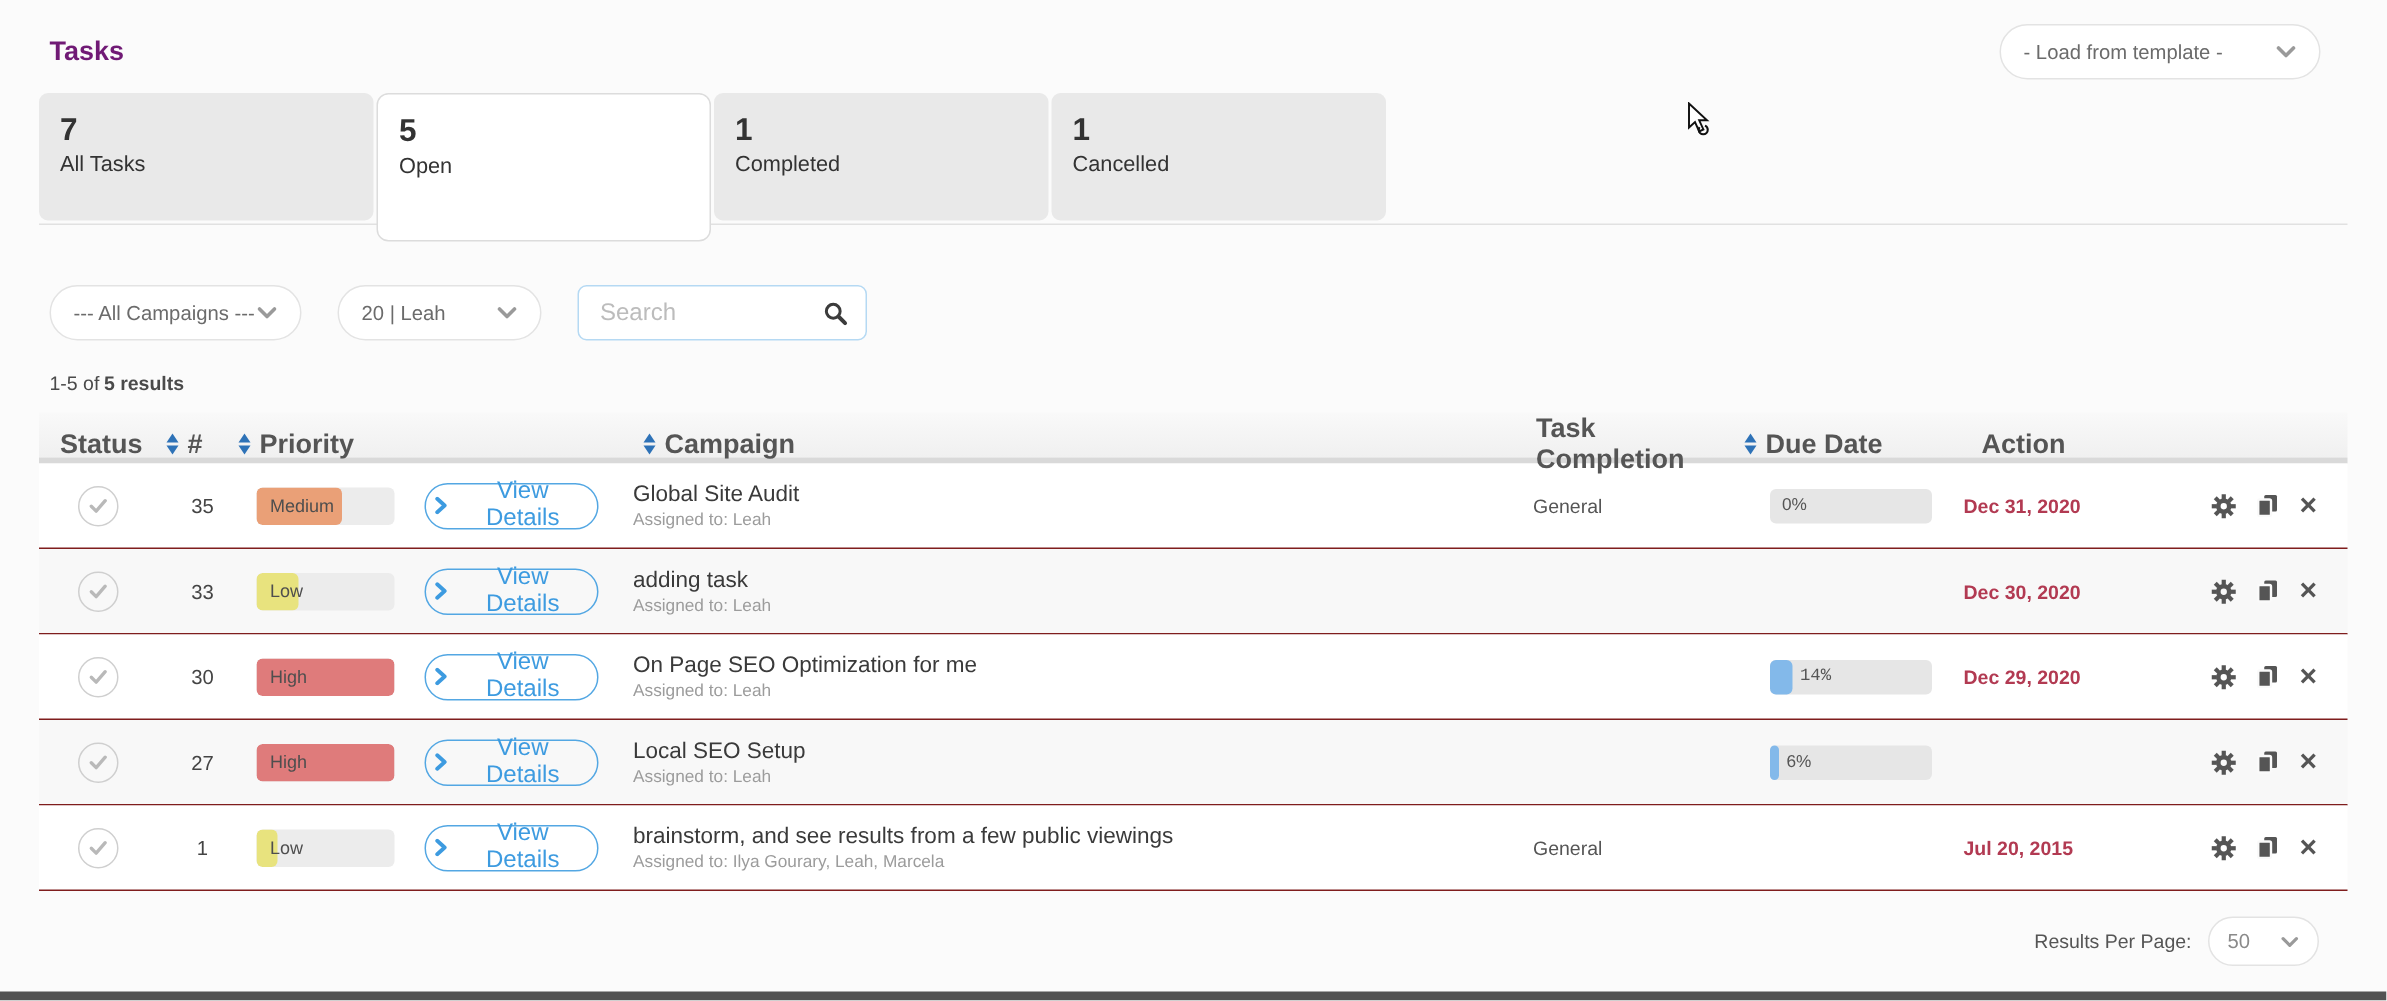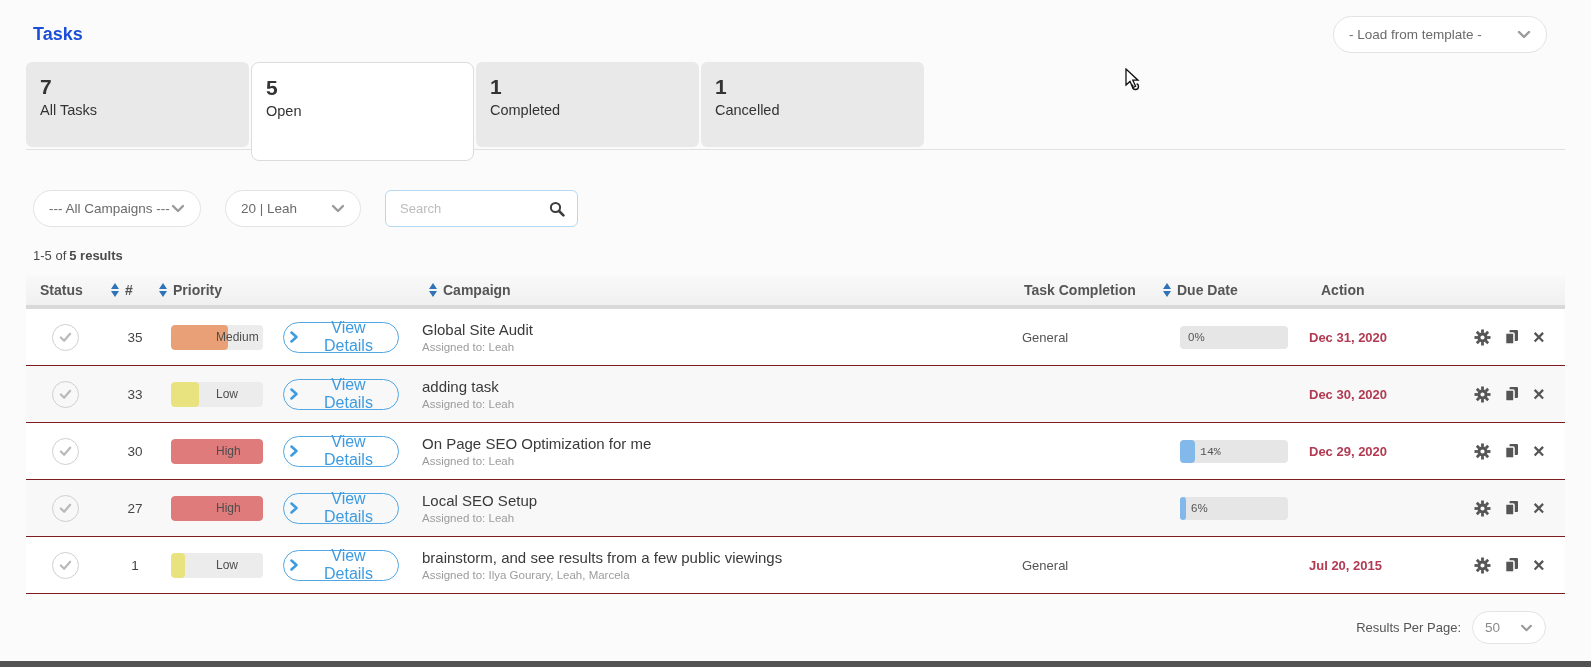--- a/index.html
+++ b/index.html
@@ -4,21 +4,21 @@
 <style>
   * { box-sizing: border-box; }
   html,body { margin:0; padding:0; }
   body {
     width:1591px; height:667px; position:relative; overflow:hidden;
     background:#fbfbfb; font-family:"Liberation Sans", sans-serif; color:#444;
   }
 
   
   .topbar { display:flex; justify-content:space-between; align-items:center; padding:16px 44px 0 33px; }
-  .page-title { font-size:18px; font-weight:bold; color:#1d4ed8; }
+  .page-title { font-size:18px; font-weight:bold; color:#701a75; }
   .topbar-right { display:flex; align-items:center; gap:8px; }
 
   .pill-select {
     display:flex; align-items:center; justify-content:space-between;
     background:#fff; border:1px solid #e3e3e3; border-radius:19px;
     height:37px; padding:0 15px; color:#6b6b6b; font-size:13.5px; cursor:pointer;
   }
   #load-template { width:214px; }
 
   .add-task-btn {
@@ -37,32 +37,32 @@
 
   
   .filters { display:flex; gap:24px; margin:29px 0 0 33px; align-items:center; }
   #campaign-filter { width:168px; }
   #assignee-filter { width:136px; }
   .search-box {
     display:flex; align-items:center; justify-content:space-between;
     width:193px; height:37px; border:1px solid #b5d9f3; border-radius:6px;
     background:#fff; padding:0 12px;
   }
-  .search-box input { border:none; outline:none; font-size:13px; color:#555; width:140px; background:transparent; font-family:inherit; }
+  .search-box input { border:none; outline:none; font-size:16px; color:#555; width:140px; background:transparent; font-family:inherit; }
   .search-box input::placeholder { color:#bcbcbc; }
 
   .results-line { margin:21px 0 0 33px; font-size:13px; color:#4a4a4a; }
   .results-line b { margin-left:3px; }
 
   
   .task-table { margin:12px 26px 0; }
   .grid { display:grid; grid-template-columns:85px 48px 112px 143px 1fr 155px 145px 160px 105px; align-items:center; }
   .thead {
     height:34px; background:linear-gradient(#f9f9f9,#f0f0f0);
-    border-bottom:4px solid #d9d9d9; font-size:14px; font-weight:bold; color:#555;
+    border-bottom:4px solid #d9d9d9; font-size:18px; font-weight:bold; color:#555;
   }
   .th { display:flex; align-items:center; gap:6px; }
   .th-status { padding-left:14px; }
   .th-campaign { padding-left:15px; }
   .th-completion { padding-left:24px; }
   .th-due { padding-left:8px; }
   .th-action { padding-left:21px; }
 
   .sort { display:inline-flex; flex-direction:column; gap:2px; cursor:pointer; }
   .sort i { display:block; width:0; height:0; border-left:4px solid transparent; border-right:4px solid transparent; }
@@ -73,21 +73,21 @@
   .trow.alt { background:#f8f8f8; }
 
   .status-circle {
     width:27px; height:27px; border-radius:50%; border:1px solid #cfcfcf;
     display:flex; align-items:center; justify-content:center; margin-left:26px; cursor:pointer; background:transparent;
   }
   .c-num { text-align:center; font-size:13.5px; color:#444; }
 
   .pbar { position:relative; width:92px; height:25px; background:#ececec; border-radius:4px; margin-left:12px; overflow:hidden; }
   .pfill { position:absolute; left:0; top:0; bottom:0; border-radius:4px; }
-  .plabel { position:absolute; left:9px; top:50%; transform:translateY(-50%); font-size:12px; color:#4e4e4e;margin-left:36px; }
+  .plabel { position:absolute; left:9px; top:50%; transform:translateY(-50%); font-size:12px; color:#4e4e4e; }
 
   .view-details {
     display:flex; align-items:center; justify-content:center; gap:7px;
     width:116px; height:31px; border:1px solid #53a7e3; border-radius:16px;
     background:transparent; color:#3d9be0; font-size:16px; margin-left:12px;
     cursor:pointer; font-family:inherit;
   }
 
   .c-name { padding-left:8px; }
   .tname { font-size:15px; color:#3a3a3a; }

